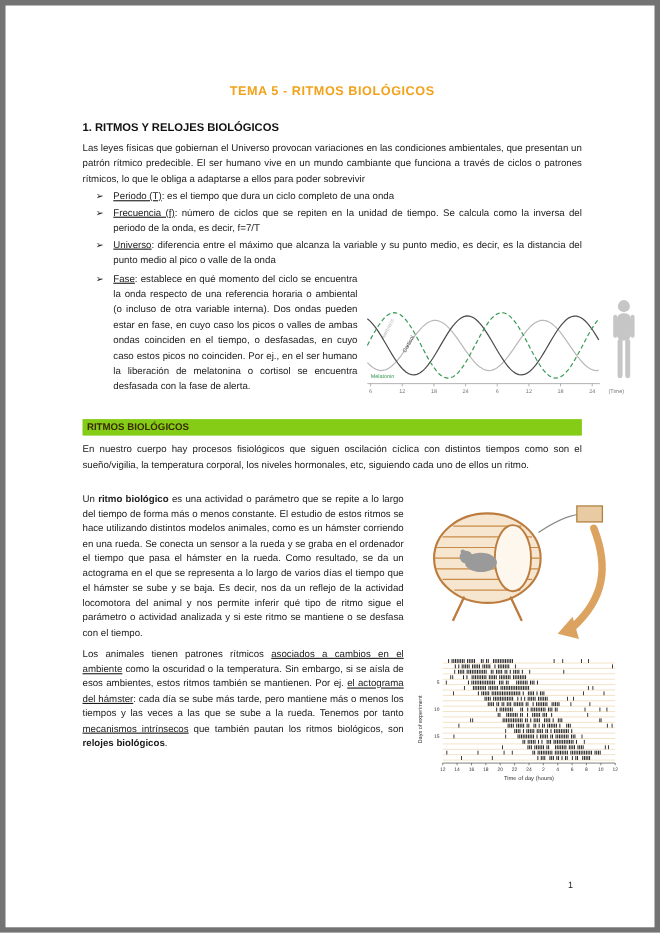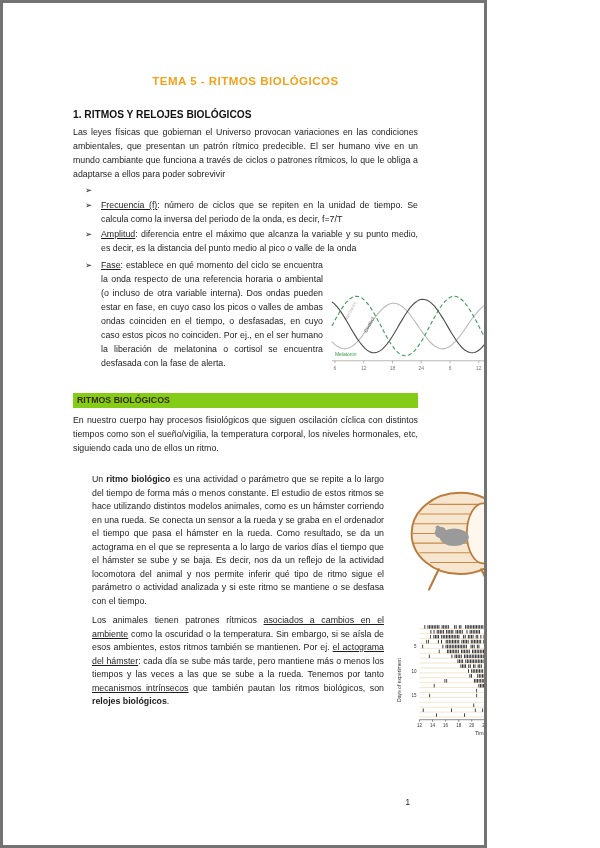--- a/index.html
+++ b/index.html
@@ -1,21 +1,21 @@
 <!DOCTYPE html>
 <html><head>
 <meta charset="utf-8">
 <style>
   * { box-sizing: border-box; margin: 0; padding: 0; }
   html,body { background:#ffffff; }
   .page {
     position: relative;
-    width: 487px; height: 848px;
+    width: 600px; height: 848px;
     background: #ffffff;
-    border: 3px solid #737373;
+    border: 5px solid #737373;
     font-family: "Liberation Sans", sans-serif;
     color: #1c1c1c;
     overflow: hidden;
   }
   .content { padding: 72px 66px 0 70px; }
   .doc-title {
     text-align: center;
     font-size: 11.5px;
     font-weight: bold;
     letter-spacing: 0.5px;
@@ -42,21 +42,21 @@
   .fase-left { flex: none; width: 250px; }
   .wave-fig { flex: 1; margin: 24px -42px 0 4px; }
   .hl-heading {
     margin-top: 14px;
     background: #84cc16;
     color: #3a2a00;
     font-weight: bold;
     font-size: 8.8px;
     padding: 2px 4px 3px 4px;
   }
-  .two-col { display: flex; margin-top: 18px; margin-left: 19px; }
+  .two-col { display: flex; margin-top: 18px; }
   .col-text { flex: none; width: 292px; }
   .col-text .body { line-height: 13.5px; }
   .col-text .body + .body { margin-top: 6px; }
   .col-fig {
     flex: 1; margin-right: -38px; padding-left: 10px;
     display: flex; flex-direction: column; align-items: center;
   }
   .col-fig figure { margin: 0; }
   .actogram-wrap { margin-top: -4px; }
   .page-number {
@@ -73,28 +73,29 @@
 
     <h1 class="doc-title">TEMA 5 - RITMOS BIOLÓGICOS</h1>
 
     <h2 class="sec-heading">1. RITMOS Y RELOJES BIOLÓGICOS</h2>
 
     <p class="body">Las leyes físicas que gobiernan el Universo provocan variaciones en las condiciones ambientales, que presentan un patrón rítmico predecible. El ser humano vive en un mundo cambiante que funciona a través de ciclos o patrones rítmicos, lo que le obliga a adaptarse a ellos para poder sobrevivir</p>
 
     <ul class="bullets">
       <li>
         <span class="marker">➢</span>
+        <span class="btext"><span style="text-decoration: underline;">Periodo (T)</span><span>: es el tiempo que dura un ciclo completo de una onda</span></span>
       </li>
       <li>
         <span class="marker">➢</span>
         <span class="btext"><span style="text-decoration: underline;">Frecuencia (f)</span><span>: número de ciclos que se repiten en la unidad de tiempo. Se calcula como la inversa del periodo de la onda, es decir, f=7/T</span></span>
       </li>
       <li>
         <span class="marker">➢</span>
-        <span class="btext"><span style="text-decoration: underline;">Amplitud</span><span>: diferencia entre el máximo que alcanza la variable y su punto medio, es decir, es la distancia del punto medio al pico o valle de la onda</span></span>
+        <span class="btext"><span style="text-decoration: underline;">Universo</span><span>: diferencia entre el máximo que alcanza la variable y su punto medio, es decir, es la distancia del punto medio al pico o valle de la onda</span></span>
       </li>
     </ul>
 
     <div class="fase-row">
       <ul class="bullets fase-left">
         <li>
           <span class="marker">➢</span>
           <span class="btext"><span style="text-decoration: underline;">Fase</span><span>: establece en qué momento del ciclo se encuentra la onda respecto de una referencia horaria o ambiental (o incluso de otra variable interna). Dos ondas pueden estar en fase, en cuyo caso los picos o valles de ambas ondas coinciden en el tiempo, o desfasadas, en cuyo caso estos picos no coinciden. Por ej., en el ser humano la liberación de melatonina o cortisol se encuentra desfasada con la fase de alerta.</span></span>
         </li>
       </ul>

